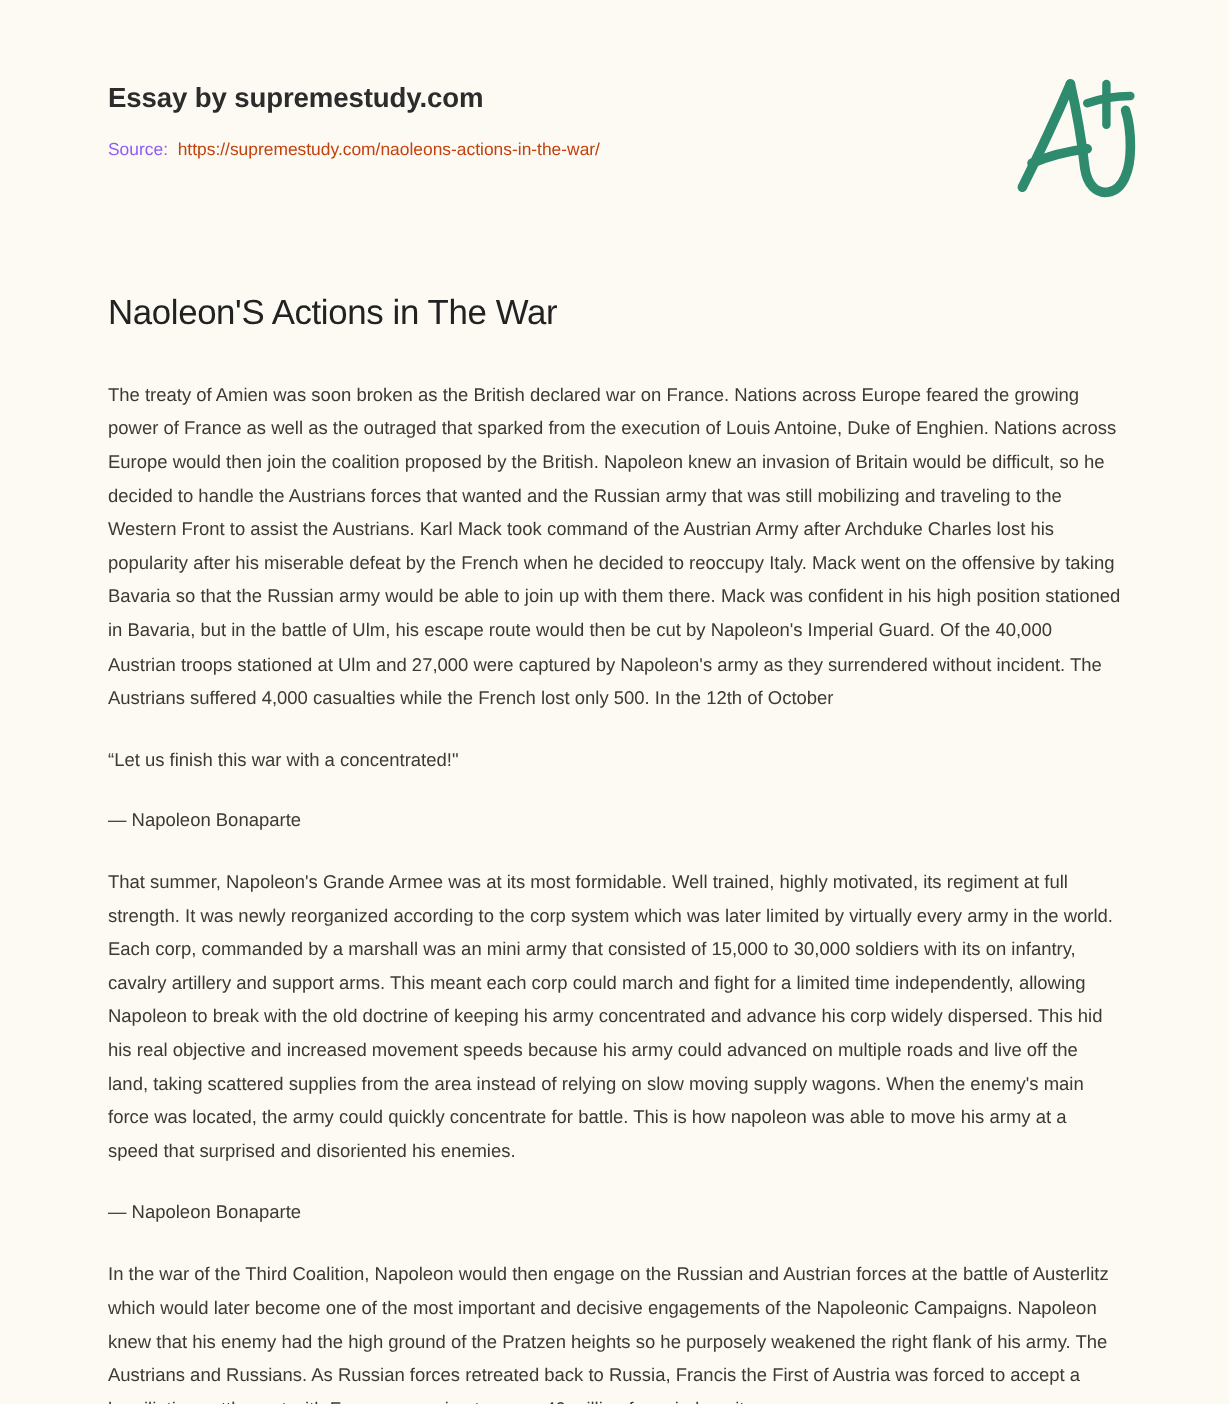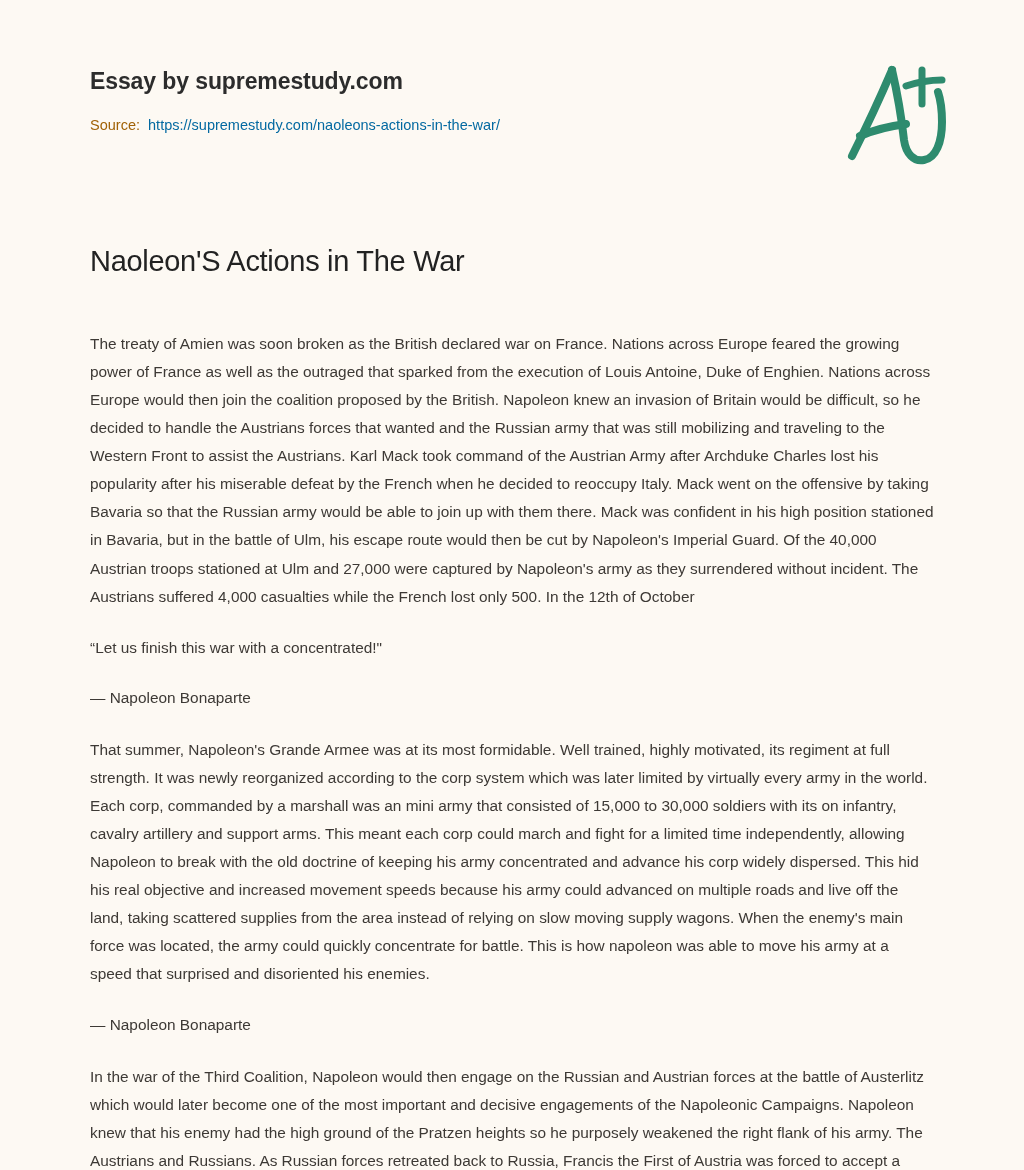--- a/index.html
+++ b/index.html
@@ -38,24 +38,24 @@
     margin: 0;
   }
   .source-line {
     margin-top: 20px;
     font-size: 14.5px;
     color: #8a8a8a;
     line-height: 1.3;
     white-space: nowrap;
   }
   .source-label {
-    color: #a16207;
+    color: #8b5cf6;
   }
   .source-url {
-    color: #0369a1;
+    color: #c2410c;
     text-decoration: none;
   }
 
   .logo {
     position: absolute;
     top: 52px;
     right: 66px;
     width: 120px;
     height: 118px;
   }
@@ -76,21 +76,21 @@
     font-size: 29px;
     font-weight: normal;
     color: #222222;
     letter-spacing: -0.3px;
     line-height: 1.25;
   }
   .body-copy {
     padding-top: 35px;
   }
   .body-copy p {
-    margin: 16px 0 23px 0;
+    margin: 2px 0 23px 0;
     font-size: 15.4px;
     line-height: 1.82;
     color: #3d3935;
     text-align: left;
   }
   .body-copy p.quote-text {
     margin-bottom: 22px;
   }
   .body-copy p.quote-attrib {
     margin-bottom: 24px;

